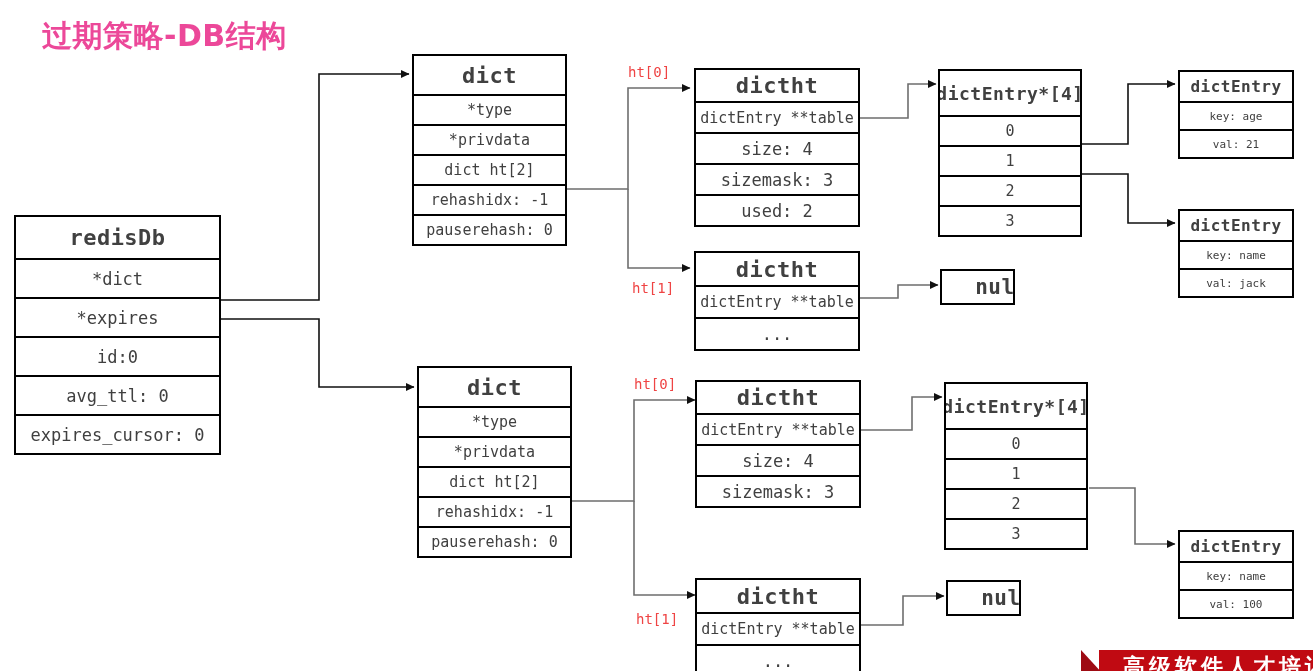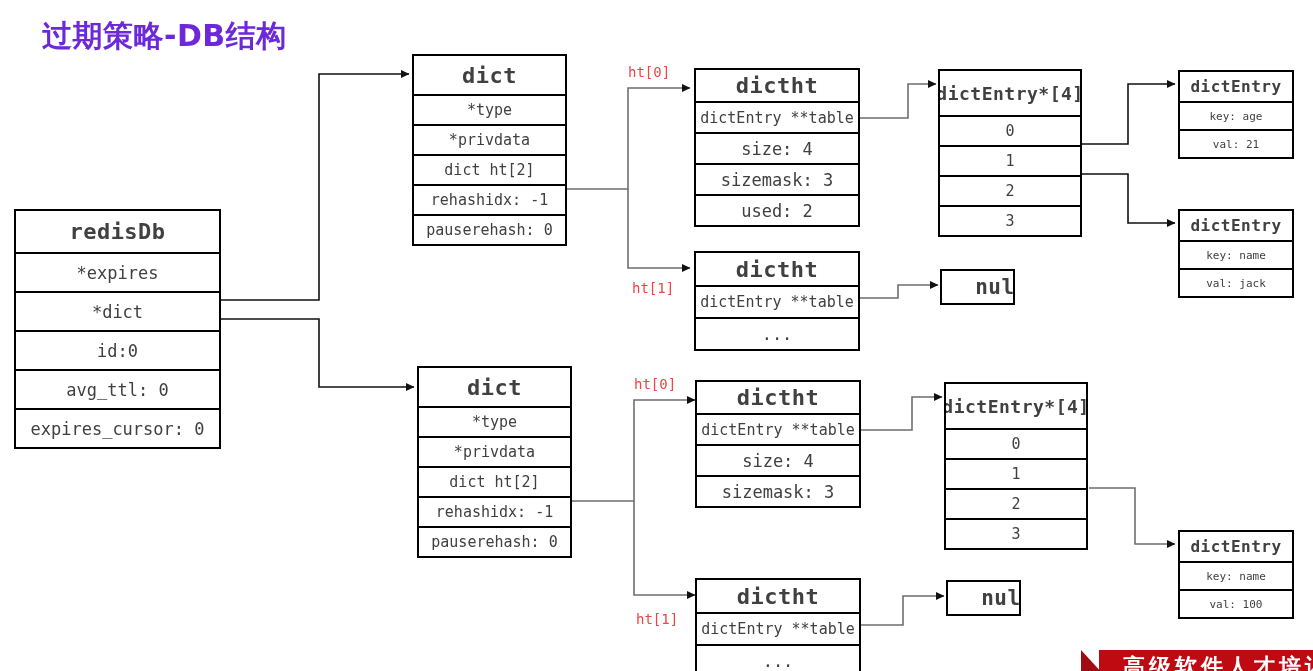--- a/index.html
+++ b/index.html
@@ -17,21 +17,21 @@
   }
 
   
   .title {
     position: absolute;
     left: 42px;
     top: 16px;
     font-family: "DejaVu Sans", "Liberation Sans", sans-serif;
     font-size: 30px;
     font-weight: bold;
-    color: #6d28d9;
+    color: #ec4899;
     letter-spacing: 0.5px;
     white-space: nowrap;
   }
 
   
   .box {
     position: absolute;
     box-sizing: border-box;
     border: 2px solid #000;
     background: #fff;
@@ -163,24 +163,24 @@
 
     <path d="M634,501 L634,595 L695,595" fill="none" stroke="#6e6e6e" stroke-width="1.6" marker-end="url(#ahg)"></path>
 
     <path d="M861,430 L912,430 L912,397 L942,397" fill="none" stroke="#6e6e6e" stroke-width="1.6" marker-end="url(#ahg)"></path>
 
     <path d="M1089,488 L1135,488 L1135,544 L1175,544" fill="none" stroke="#6e6e6e" stroke-width="1.6" marker-end="url(#ahg)"></path>
 
     <path d="M861,625 L903,625 L903,596 L944,596" fill="none" stroke="#6e6e6e" stroke-width="1.6" marker-end="url(#ahg)"></path>
   </svg>
 
-  <div class="box b-redisdb" style="left:14px; top:209px; width:207px;">
+  <div class="box b-redisdb" style="left:14px; top:215px; width:207px;">
     <div class="row head first">redisDb</div>
+    <div class="row">*dict</div>
     <div class="row">*expires</div>
-    <div class="row">*dict</div>
     <div class="row">id:0</div>
     <div class="row">avg_ttl: 0</div>
     <div class="row">expires_cursor: 0</div>
   </div>
 
   <div class="box b-dict" style="left:412px; top:54px; width:155px;">
     <div class="row head first">dict</div>
     <div class="row">*type</div>
     <div class="row">*privdata</div>
     <div class="row">dict ht[2]</div>

